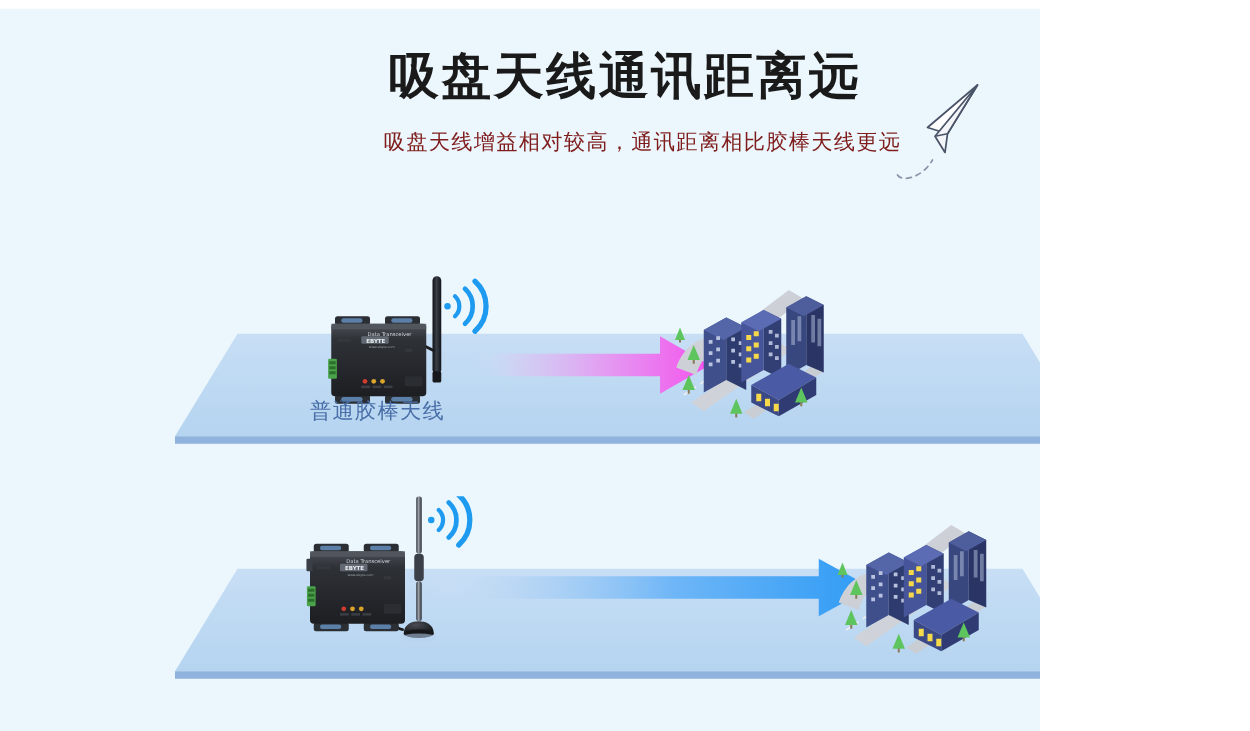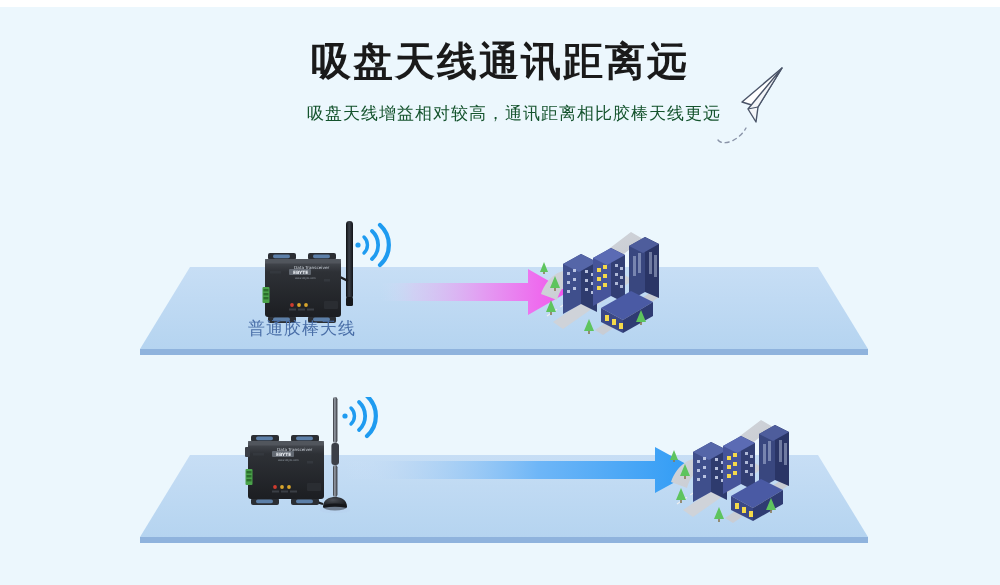--- a/index.html
+++ b/index.html
@@ -2,41 +2,41 @@
 <html><head>
 <meta charset="utf-8">
 <style>
   html,body{margin:0;padding:0;}
   body{
     width:1000px;height:585px;overflow:hidden;
     background:#ffffff;
     font-family:"Liberation Sans","DejaVu Sans",sans-serif;
   }
   #page{
-    position:relative;width:1000px;height:585px;
+    position:relative;width:832px;height:585px;
     background:#ecf7fd;
     overflow:hidden;
   }
   
   #top-strip{
     position:absolute;left:0;top:0;width:1000px;height:7px;background:#ffffff;
   }
 
   
   #header{
     position:absolute;left:0;top:38px;width:1000px;text-align:center;
   }
   #title{
     font-size:40px;font-weight:bold;color:#1a1a1a;
     letter-spacing:2px;line-height:1.15;
     font-family:"DejaVu Sans","Liberation Sans",sans-serif;
   }
   #subtitle{
     margin-top:18px;
-    font-size:17px;color:#14532d;letter-spacing:1px;
+    font-size:17px;color:#7f1d1d;letter-spacing:1px;
     font-family:"DejaVu Sans","Liberation Sans",sans-serif;
     padding-left:28px;
   }
   
   #plane-wrap{position:absolute;left:712px;top:62px;width:80px;height:85px;}
 
   
   .row{position:absolute;left:0;width:1000px;height:190px;}
   #row1{top:257px;padding-left:28px;}
   #row2{top:445px;}

